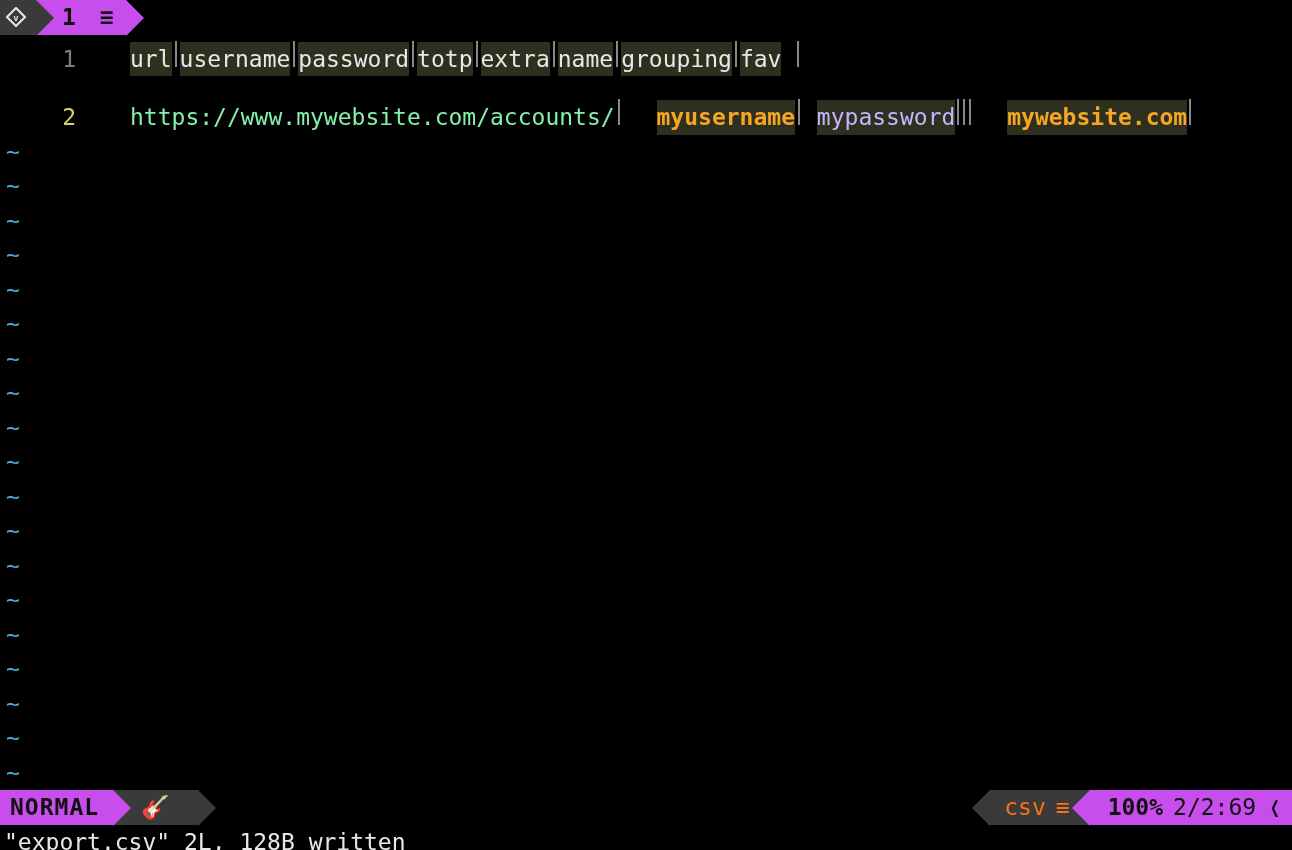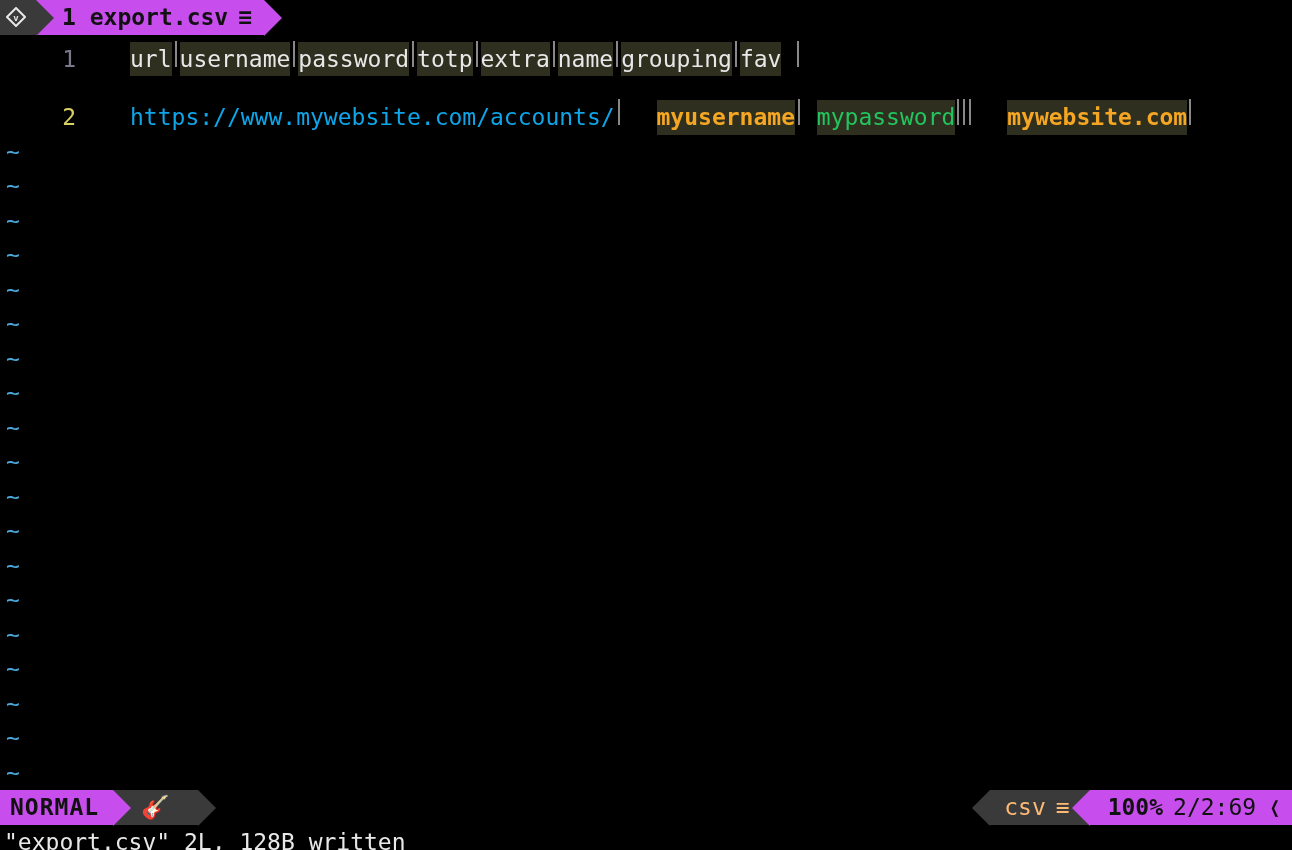--- a/index.html
+++ b/index.html
@@ -91,23 +91,23 @@
   }
   .sep {
     display: inline-block;
     width: 2px;
     height: 26px;
     background: #888;
     margin: 0 3px;
     vertical-align: middle;
   }
   .sep.narrow { margin: 0 2px; }
-  .url    { color: #0ea5e9; margin-top: 24px; }
+  .url    { color: #86efac; margin-top: 24px; }
   .orange { color: #f5a623; font-weight: bold; background: #2f2f1f; margin-left: 20px; }
-  .val    { color: #22c55e; background: #2f2f1f; }
+  .val    { color: #c4b5fd; background: #2f2f1f; }
 
   .tilde {
     color: #4aa6d8;
     padding-left: 6px;
   }
 
   
   .statusline {
     height: 36px;
     display: flex;
@@ -146,21 +146,21 @@
     position: absolute;
     right: -18px;
     top: 0;
     border-top: 18px solid transparent;
     border-bottom: 18px solid transparent;
     border-left: 18px solid #3a3a3a;
   }
   .spacer { flex: 1; }
   .filetype {
     background: #3a3a3a;
-    color: #fdba74;
+    color: #f97316;
     display: flex;
     align-items: center;
     padding: 0 20px 0 14px;
     position: relative;
   }
   .filetype::before {
     content: "";
     position: absolute;
     left: -18px;
     top: 0;
@@ -212,21 +212,20 @@
   <div class="tabbar">
     <div class="tab-logo">
       <svg width="20" height="20" viewBox="0 0 20 20">
         <polygon points="10,1 19,10 10,19 1,10" fill="none" stroke="#e8e8e8" stroke-width="2"></polygon>
         <text x="10" y="14" text-anchor="middle" font-size="9" fill="#e8e8e8" font-family="monospace">v</text>
       </svg>
     </div>
     <div class="tab-active">
       <span>1</span>
       <span>&nbsp;</span>
-      <span>export.csv</span>
       <span class="hamburger">≡</span>
     </div>
   </div>
 
   <div class="editor" id="editor">
       <div class="row"><div class="gutter">1</div><div class="content"><span class="field">url</span><span class="sep"></span><span class="field">username</span><span class="sep"></span><span class="field">password</span><span class="sep"></span><span class="field">totp</span><span class="sep"></span><span class="field">extra</span><span class="sep"></span><span class="field">name</span><span class="sep"></span><span class="field">grouping</span><span class="sep"></span><span class="field">fav</span><span> </span><span class="sep narrow"></span></div></div>
       <div class="row"><div class="gutter current">2</div><div class="content"><span class="url">https://www.mywebsite.com/accounts/</span><span class="sep"></span><span> </span><span class="orange">myusername</span><span class="sep"></span><span> </span><span class="val">mypassword</span><span class="sep narrow"></span><span class="val"></span><span class="sep narrow"></span><span class="val"></span><span class="sep narrow"></span><span> </span><span class="orange">mywebsite.com</span><span class="sep narrow"></span></div></div>
       <div class="row"><span class="tilde">~</span></div>
       <div class="row"><span class="tilde">~</span></div>
       <div class="row"><span class="tilde">~</span></div>

